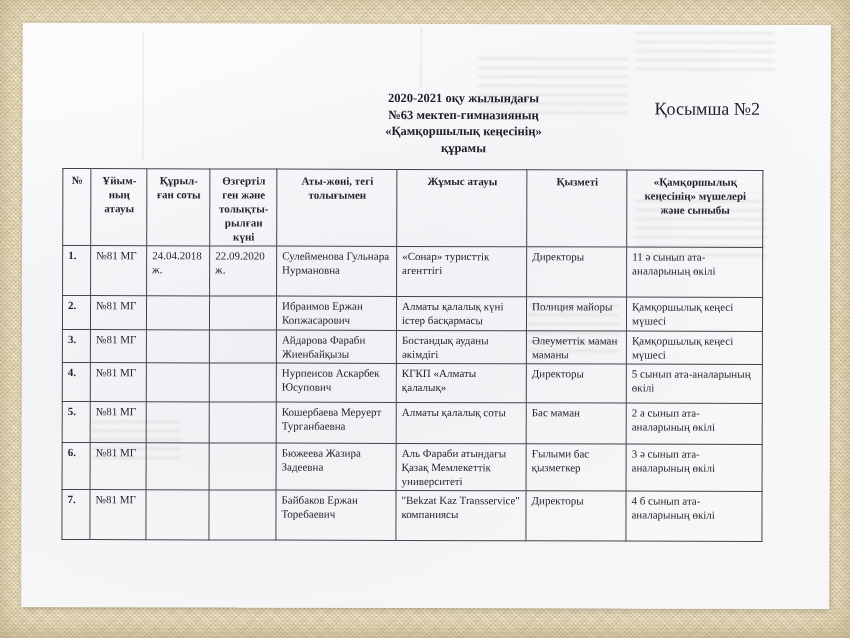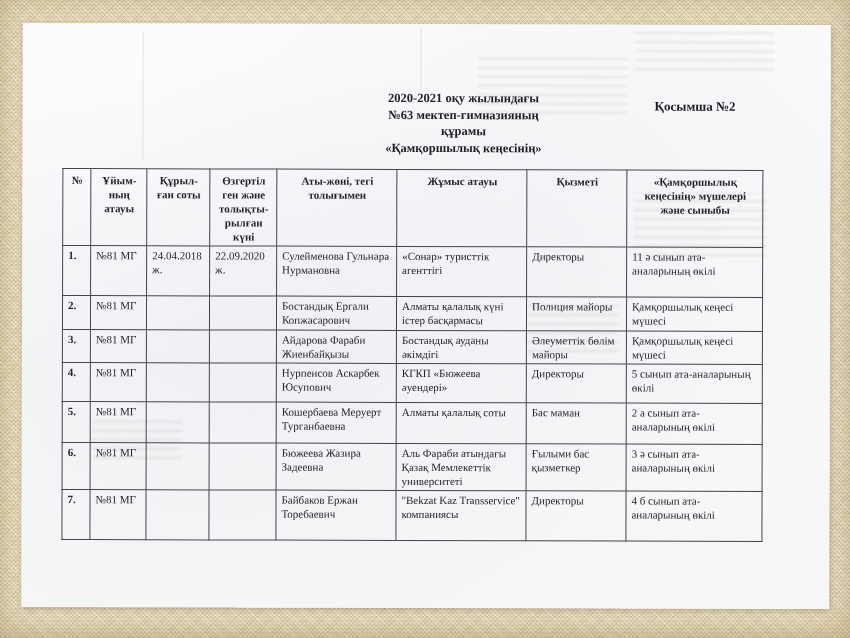--- a/index.html
+++ b/index.html
@@ -29,21 +29,21 @@
     position:absolute;pointer-events:none;opacity:0.10;filter:blur(1px);
     background:repeating-linear-gradient(0deg,#6e826e 0 3px, transparent 3px 9px);
   }
   .ghost-line{position:absolute;width:1px;background:#9aa49a;opacity:0.25;filter:blur(0.5px);}
   .doc-title{
     position:absolute;left:296px;top:66px;width:290px;
     text-align:center;font-weight:bold;font-size:12.5px;line-height:1.32;color:#1c1d26;
   }
   .appendix{
     position:absolute;left:632px;top:74px;width:130px;
-    font-weight:bold;font-size:13px;color:#1c1d26;
+    font-weight:normal;font-size:18px;color:#1c1d26;
   }
   table.main{
     position:absolute;left:40px;top:145px;width:700px;
     border-collapse:collapse;table-layout:fixed;color:#24252f;
   }
   table.main th, table.main td{
     border:1.4px solid #44454c;vertical-align:top;
     font-size:11px;line-height:1.28;padding:2px 4px 2px 5px;
     overflow:hidden;word-wrap:break-word;
   }
@@ -68,22 +68,22 @@
   <div class="ghost" style="left:612px;top:6px;width:140px;height:40px;"></div>
   <div class="ghost" style="left:612px;top:168px;width:132px;height:64px;"></div>
   <div class="ghost" style="left:505px;top:276px;width:92px;height:52px;"></div>
   <div class="ghost" style="left:70px;top:396px;width:90px;height:40px;"></div>
   <div class="ghost-line" style="left:120px;top:8px;height:130px;"></div>
   <div class="ghost-line" style="left:398px;top:4px;height:60px;"></div>
 
   <div class="doc-title">
     <div>2020-2021 оқу жылындағы</div>
     <div>№63 мектеп-гимназияның</div>
+    <div>«Қамқоршылық кеңесінің»</div>
     <div>құрамы</div>
-    <div>«Қамқоршылық кеңесінің»</div>
   </div>
 
   <div class="appendix">Қосымша №2</div>
 
   <table class="main">
     <colgroup>
       <col style="width:28px">
         <col style="width:56px">
         <col style="width:63px">
         <col style="width:67px">
@@ -113,42 +113,42 @@
           <td>Сулейменова Гульнара Нурмановна</td>
           <td>«Сонар» туристтік агенттігі</td>
           <td>Директоры</td>
           <td>11 ә сынып ата-аналарының  өкілі</td>
         </tr>
         <tr>
           <td>2.</td>
           <td>№81 МГ</td>
           <td></td>
           <td></td>
-          <td>Бостандық Ергали Копжасарович</td>
+          <td>Ибраимов Ержан Копжасарович</td>
           <td>Алматы қалалық күні істер басқармасы</td>
           <td>Полиция майоры</td>
           <td>Қамқоршылық кеңесі мүшесі</td>
         </tr>
         <tr>
           <td>3.</td>
           <td>№81 МГ</td>
           <td></td>
           <td></td>
           <td>Айдарова Фараби Жиенбайқызы</td>
           <td>Бостандық ауданы әкімдігі</td>
-          <td>Әлеуметтік бөлім майоры</td>
+          <td>Әлеуметтік маман маманы</td>
           <td>Қамқоршылық кеңесі мүшесі</td>
         </tr>
         <tr>
           <td>4.</td>
           <td>№81 МГ</td>
           <td></td>
           <td></td>
           <td>Нурпеисов Аскарбек Юсупович</td>
-          <td>КГКП «Бюжеева әуендері»</td>
+          <td>КГКП «Алматы қалалық»</td>
           <td>Директоры</td>
           <td>5 сынып ата-аналарының өкілі</td>
         </tr>
         <tr>
           <td>5.</td>
           <td>№81 МГ</td>
           <td></td>
           <td></td>
           <td>Кошербаева Меруерт Турганбаевна</td>
           <td>Алматы қалалық соты</td>

